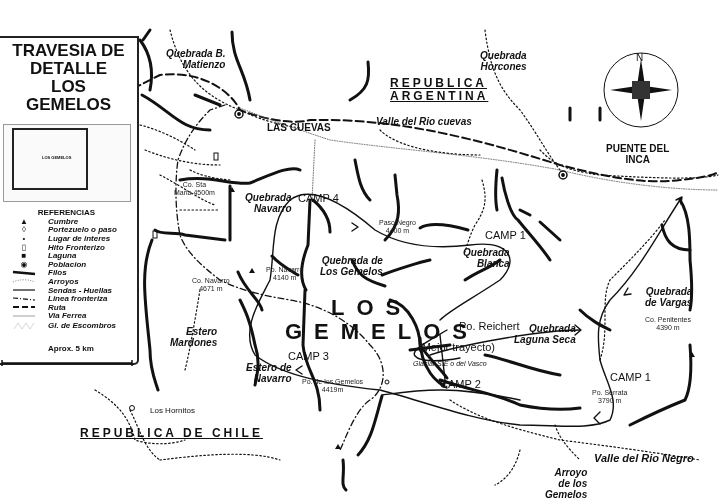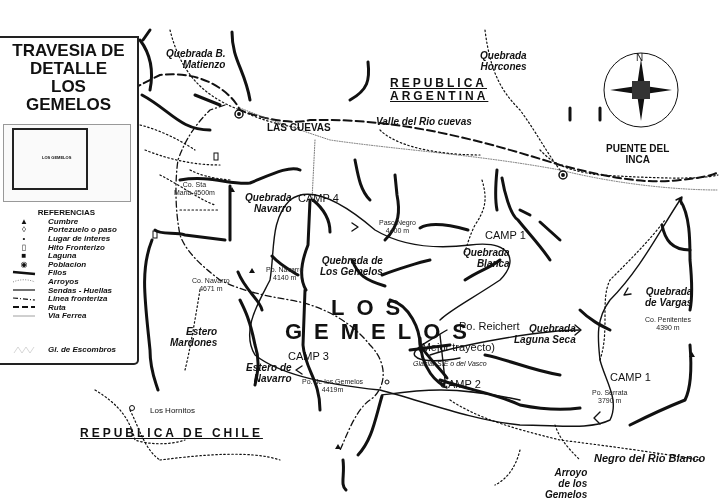--- a/index.html
+++ b/index.html
@@ -230,28 +230,34 @@
         <span class="txt">Ruta</span>
       </div>
     <div class="ref">
         <span class="sym">
           <svg width="24" height="6">
             <path d="M1 3 L23 3" stroke="#888" stroke-width="0.8"></path>
           </svg>
         </span>
         <span class="txt">Via Ferrea</span>
       </div>
-    <div class="ref" style="height:11px;margin-top:24px;">
+    <div class="ref" style="height:11px;">
         <span class="sym">
           <svg width="24" height="10">
             <path d="M2 8 L6 2 L10 8 L14 2 L18 8 L22 2" stroke="#ccc" stroke-width="0.8" fill="none"></path>
           </svg>
         </span>
         <span class="txt">Gl. de Escombros</span>
       </div>
+  </div>
+  <div id="scale">
+    <div class="txt">Aprox. 5 km</div>
+    <svg width="137" height="8">
+        <path d="M2 4 L132 4 M2 1 L2 7 M132 1 L132 7" stroke="#111" stroke-width="1.5"></path>
+      </svg>
   </div>
 </div>
 
 <div class="lbl country" style="left:390px;top:77px;">
   <div>REPUBLICA</div>
   <div>ARGENTINA</div>
 </div>
 <div class="lbl country" style="left:80px;top:427px;">REPUBLICA DE CHILE</div>
 
 <div class="lbl town" style="left:219px;top:122px;">LAS CUEVAS</div>
@@ -294,21 +300,21 @@
     <div>Laguna Seca</div>
   </div>
 <div class="lbl it" style="left:170px;top:326px;">
     <div>Estero</div>
     <div>Mardones</div>
   </div>
 <div class="lbl it" style="left:246px;top:362px;">
     <div>Estero de</div>
     <div>Navarro</div>
   </div>
-<div class="lbl it" style="left:594px;top:452px;font-size:11px;">Negro del Rio Blanco</div>
+<div class="lbl it" style="left:594px;top:452px;font-size:11px;">Valle del Rio Negro</div>
 <div class="lbl it" style="left:545px;top:467px;">
     <div>Arroyo</div>
     <div>de los</div>
     <div>Gemelos</div>
   </div>
 
 <div class="lbl small" style="left:174px;top:181px;">
     <div>Co. Sta</div>
     <div>Maria 4500m</div>
   </div>

